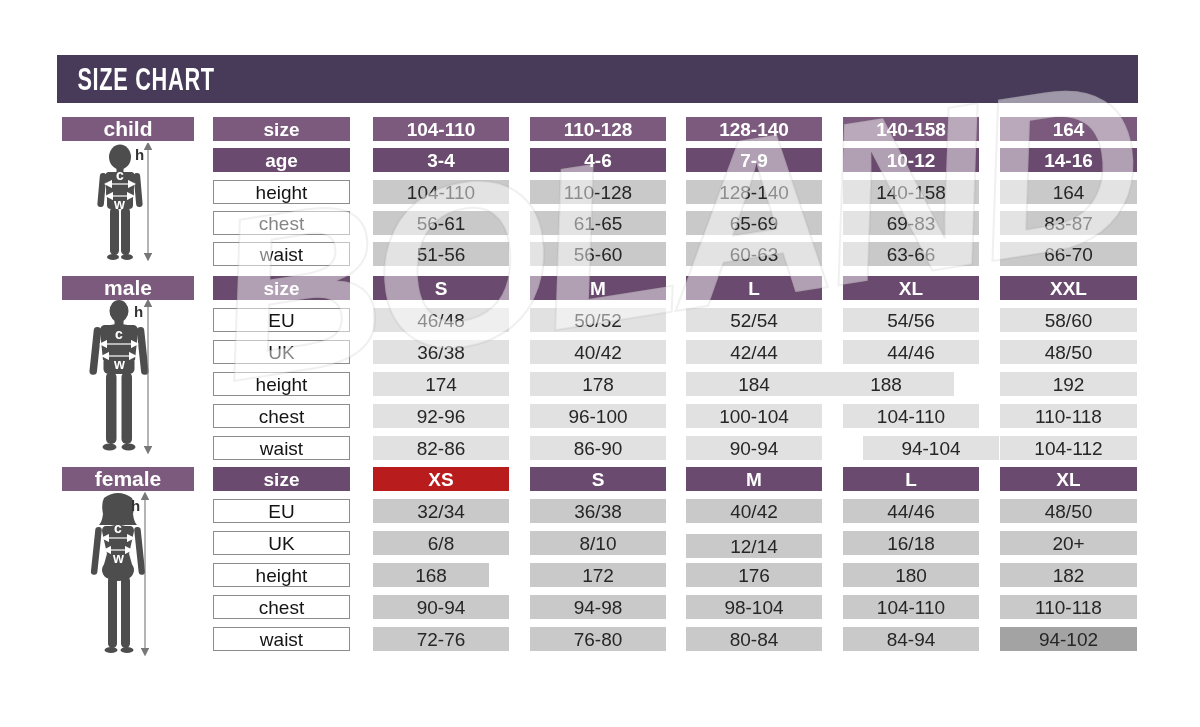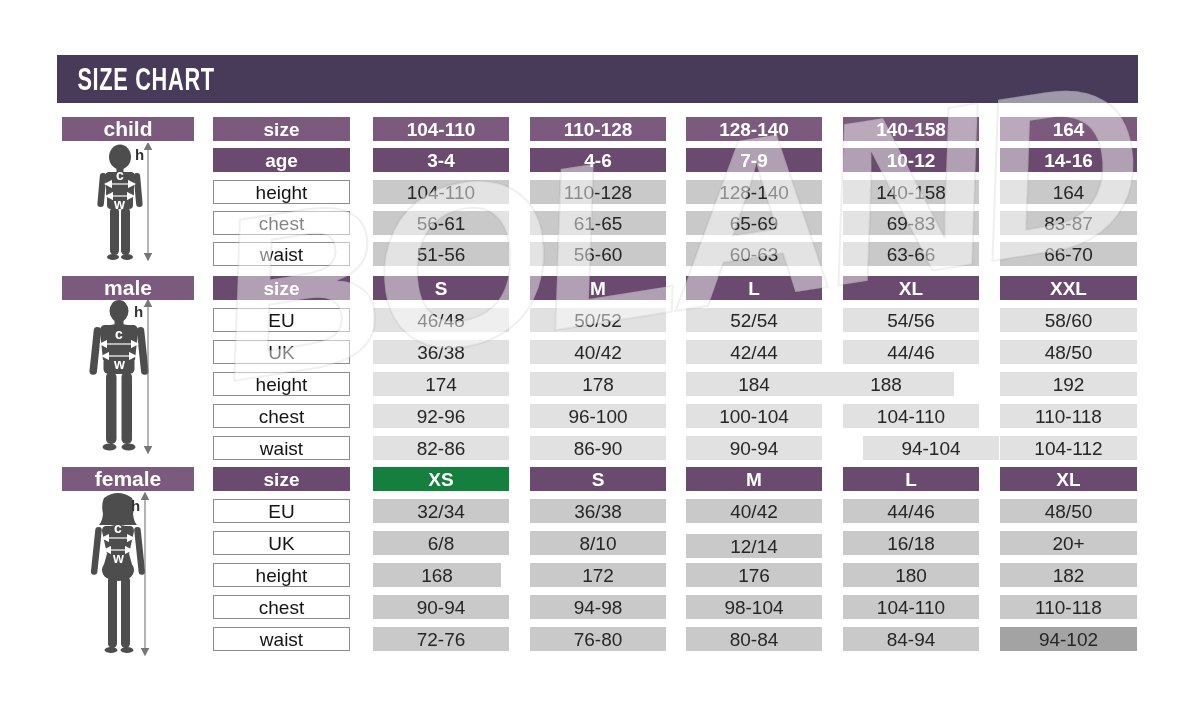--- a/index.html
+++ b/index.html
@@ -200,39 +200,39 @@
       <div class="cell data" style="left: 686px; top: 404px; width: 136px; height: 24px; background: rgb(225, 225, 225);">100-104</div>
       <div class="cell data" style="left: 843px; top: 404px; width: 136px; height: 24px; background: rgb(225, 225, 225);">104-110</div>
       <div class="cell data" style="left: 1000px; top: 404px; width: 137px; height: 24px; background: rgb(225, 225, 225);">110-118</div>
       <div class="row-label plain" style="left: 213px; top: 436px; width: 137px; height: 24px;">waist</div>
       <div class="cell data" style="left: 373px; top: 436px; width: 136px; height: 24px; background: rgb(225, 225, 225);">82-86</div>
       <div class="cell data" style="left: 530px; top: 436px; width: 136px; height: 24px; background: rgb(225, 225, 225);">86-90</div>
       <div class="cell data" style="left: 686px; top: 436px; width: 136px; height: 24px; background: rgb(225, 225, 225);">90-94</div>
       <div class="cell data" style="left: 843px; top: 436px; width: 136px; height: 24px; background: rgb(225, 225, 225); margin-left: 20px;">94-104</div>
       <div class="cell data" style="left: 1000px; top: 436px; width: 137px; height: 24px; background: rgb(225, 225, 225);">104-112</div>
       <div class="row-label header-dark" style="left: 213px; top: 467px; width: 137px; height: 24px; background: rgb(106, 74, 110);">size</div>
-      <div class="cell header-dark" style="left: 373px; top: 467px; width: 136px; height: 24px; background: #15803d;">XS</div>
+      <div class="cell header-dark" style="left: 373px; top: 467px; width: 136px; height: 24px; background: #b91c1c;">XS</div>
       <div class="cell header-dark" style="left: 530px; top: 467px; width: 136px; height: 24px; background: rgb(106, 74, 110);">S</div>
       <div class="cell header-dark" style="left: 686px; top: 467px; width: 136px; height: 24px; background: rgb(106, 74, 110);">M</div>
       <div class="cell header-dark" style="left: 843px; top: 467px; width: 136px; height: 24px; background: rgb(106, 74, 110);">L</div>
       <div class="cell header-dark" style="left: 1000px; top: 467px; width: 137px; height: 24px; background: rgb(106, 74, 110);">XL</div>
       <div class="row-label plain" style="left: 213px; top: 499px; width: 137px; height: 24px;">EU</div>
       <div class="cell data" style="left: 373px; top: 499px; width: 136px; height: 24px; background: rgb(201, 201, 201);">32/34</div>
       <div class="cell data" style="left: 530px; top: 499px; width: 136px; height: 24px; background: rgb(201, 201, 201);">36/38</div>
       <div class="cell data" style="left: 686px; top: 499px; width: 136px; height: 24px; background: rgb(201, 201, 201);">40/42</div>
       <div class="cell data" style="left: 843px; top: 499px; width: 136px; height: 24px; background: rgb(201, 201, 201);">44/46</div>
       <div class="cell data" style="left: 1000px; top: 499px; width: 137px; height: 24px; background: rgb(201, 201, 201);">48/50</div>
       <div class="row-label plain" style="left: 213px; top: 531px; width: 137px; height: 24px;">UK</div>
       <div class="cell data" style="left: 373px; top: 531px; width: 136px; height: 24px; background: rgb(201, 201, 201);">6/8</div>
       <div class="cell data" style="left: 530px; top: 531px; width: 136px; height: 24px; background: rgb(201, 201, 201);">8/10</div>
       <div class="cell data" style="left: 686px; top: 534px; width: 136px; height: 24px; background: rgb(201, 201, 201);">12/14</div>
       <div class="cell data" style="left: 843px; top: 531px; width: 136px; height: 24px; background: rgb(201, 201, 201);">16/18</div>
       <div class="cell data" style="left: 1000px; top: 531px; width: 137px; height: 24px; background: rgb(201, 201, 201);">20+</div>
       <div class="row-label plain" style="left: 213px; top: 563px; width: 137px; height: 24px;">height</div>
-      <div class="cell data" style="left: 373px; top: 563px; width: 128px; height: 24px; background: rgb(201, 201, 201);">168</div>
+      <div class="cell data" style="left: 373px; top: 563px; width: 116px; height: 24px; background: rgb(201, 201, 201);">168</div>
       <div class="cell data" style="left: 530px; top: 563px; width: 136px; height: 24px; background: rgb(201, 201, 201);">172</div>
       <div class="cell data" style="left: 686px; top: 563px; width: 136px; height: 24px; background: rgb(201, 201, 201);">176</div>
       <div class="cell data" style="left: 843px; top: 563px; width: 136px; height: 24px; background: rgb(201, 201, 201);">180</div>
       <div class="cell data" style="left: 1000px; top: 563px; width: 137px; height: 24px; background: rgb(201, 201, 201);">182</div>
       <div class="row-label plain" style="left: 213px; top: 595px; width: 137px; height: 24px;">chest</div>
       <div class="cell data" style="left: 373px; top: 595px; width: 136px; height: 24px; background: rgb(201, 201, 201);">90-94</div>
       <div class="cell data" style="left: 530px; top: 595px; width: 136px; height: 24px; background: rgb(201, 201, 201);">94-98</div>
       <div class="cell data" style="left: 686px; top: 595px; width: 136px; height: 24px; background: rgb(201, 201, 201);">98-104</div>
       <div class="cell data" style="left: 843px; top: 595px; width: 136px; height: 24px; background: rgb(201, 201, 201);">104-110</div>
       <div class="cell data" style="left: 1000px; top: 595px; width: 137px; height: 24px; background: rgb(201, 201, 201);">110-118</div>

